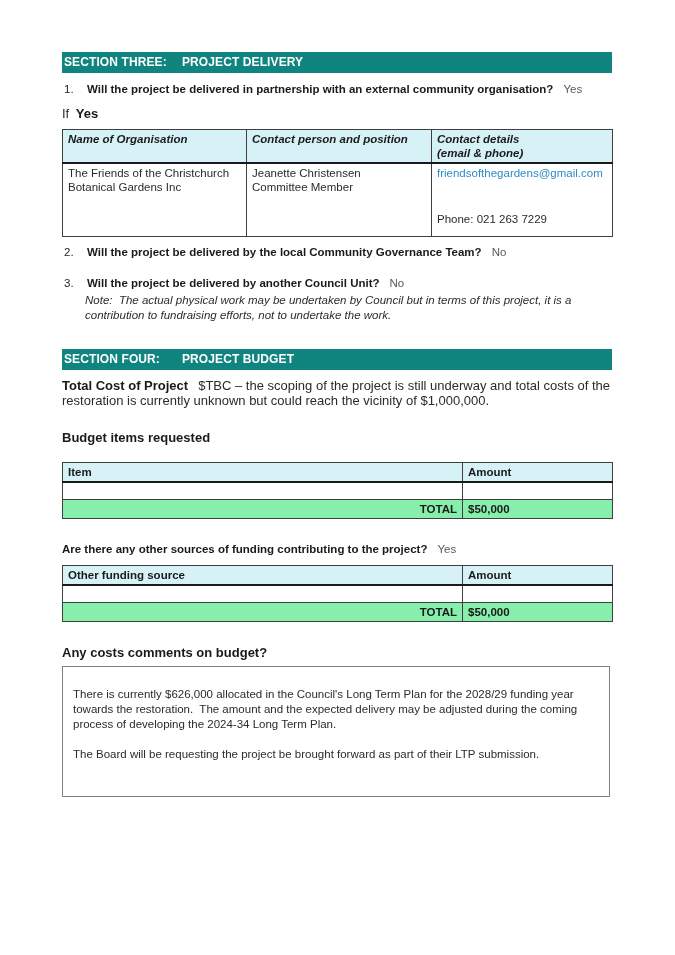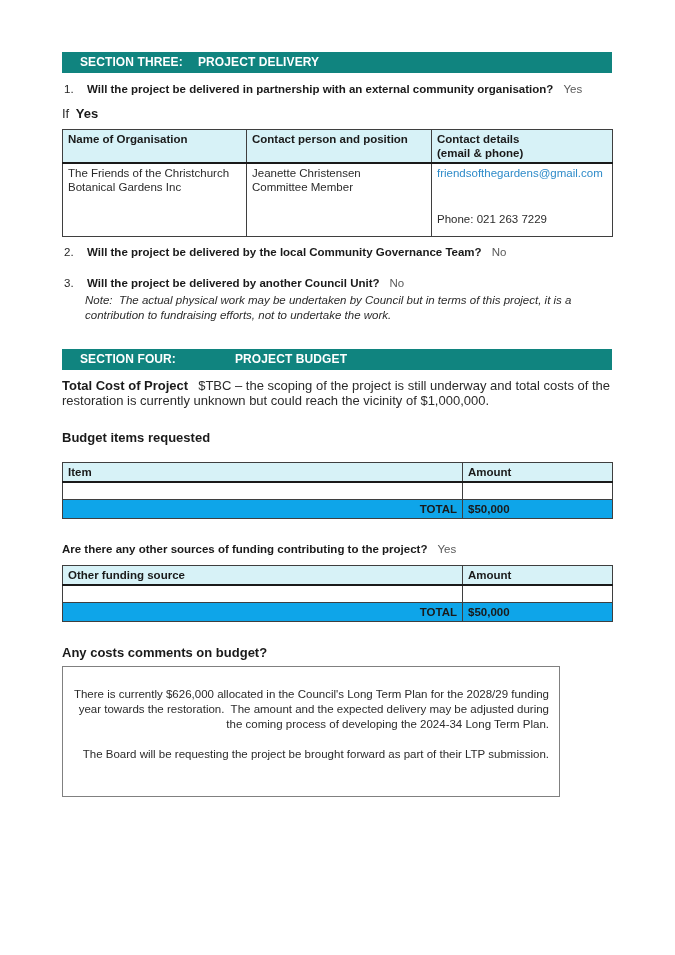--- a/index.html
+++ b/index.html
@@ -5,21 +5,21 @@
   html,body { margin:0; padding:0; background:#ffffff; }
   .page {
     width:675px; height:955px; background:#ffffff; position:relative;
     font-family:"Liberation Sans", sans-serif; color:#262626; overflow:hidden;
   }
   .content { position:absolute; left:62px; top:52px; width:550px; }
 
   
   .section-bar {
     background:#10847F; color:#ffffff; font-weight:bold; font-size:12px;
-    height:21px; line-height:21px; padding-left:18px; display:flex; box-sizing:border-box;
+    height:21px; line-height:21px; padding-left:2px; display:flex; box-sizing:border-box;
     letter-spacing:0.1px;
   }
   .section-bar .bar-label { width:118px; flex:0 0 118px; }
 
   
   .q { display:flex; font-size:11.5px; line-height:15px; }
   .q .q-num { flex:0 0 23px; padding-left:2px; color:#262626; }
   .q .q-text { font-weight:bold; color:#1a1a1a; }
   .answer { font-weight:normal; color:#595959; margin-left:10px; white-space:nowrap; }
   .note {
@@ -31,51 +31,51 @@
 
   
   table { border-collapse:collapse; table-layout:fixed; width:550px; font-size:11.5px; }
   th, td { border:1px solid #3f3f3f; padding:2px 5px; vertical-align:top; text-align:left; }
   thead th {
     background:#D7F2F7; font-weight:bold; color:#1a1a1a;
     border-bottom:2px solid #1a1a1a; line-height:14px;
   }
   td { line-height:14px; color:#2b2b2b; }
   .partner-table td { height:68px; }
-  .partner-table thead th { height:28px; }
+  .partner-table thead th { height:28px;font-style:italic; }
   .prewrap { white-space:pre-line; }
   a.email-link { color:#2E8BC9; cursor:pointer; }
   .phone-line { margin-top:32px; }
 
   .mini-table td.data-cell { height:13px; }
   .mini-table tr.empty-row td { height:12px; }
   .total-row td {
-    background:#0ea5e9; font-weight:bold; color:#1a1a1a; height:14px;
+    background:#86efac; font-weight:bold; color:#1a1a1a; height:14px;
   }
   .total-label-cell { text-align:right; }
 
   
   .comments-box {
-    border:1px solid #808080; box-sizing:border-box; width:498px;
-    margin-top:6px; padding:20px 10px 28px 10px;text-align:right;
+    border:1px solid #808080; box-sizing:border-box; width:548px;
+    margin-top:6px; padding:20px 10px 28px 10px;
   }
   .comments-box p {
     margin:0 0 15px 0; font-size:11.5px; line-height:15px; color:#2b2b2b;
     white-space:pre-wrap;
   }
   .comments-box p:last-child { margin-bottom:6px; }
 
   
   .mt8  { margin-top:8px; }
   .mt9  { margin-top:9px; }
   .mt14 { margin-top:23px; }
   .mt16 { margin-top:16px; }
   .mt17 { margin-top:17px; }
   .mt22 { margin-top:22px; }
-  .mt26 { margin-top:26px;gap:37px; }
+  .mt26 { margin-top:26px; }
   .gap10 { display:inline-block; width:10px; }
 </style>
 </head>
 <body>
 
 <div class="page">
   <div class="content">
 
     <div class="section-bar">
       <span class="bar-label">SECTION THREE:</span>

